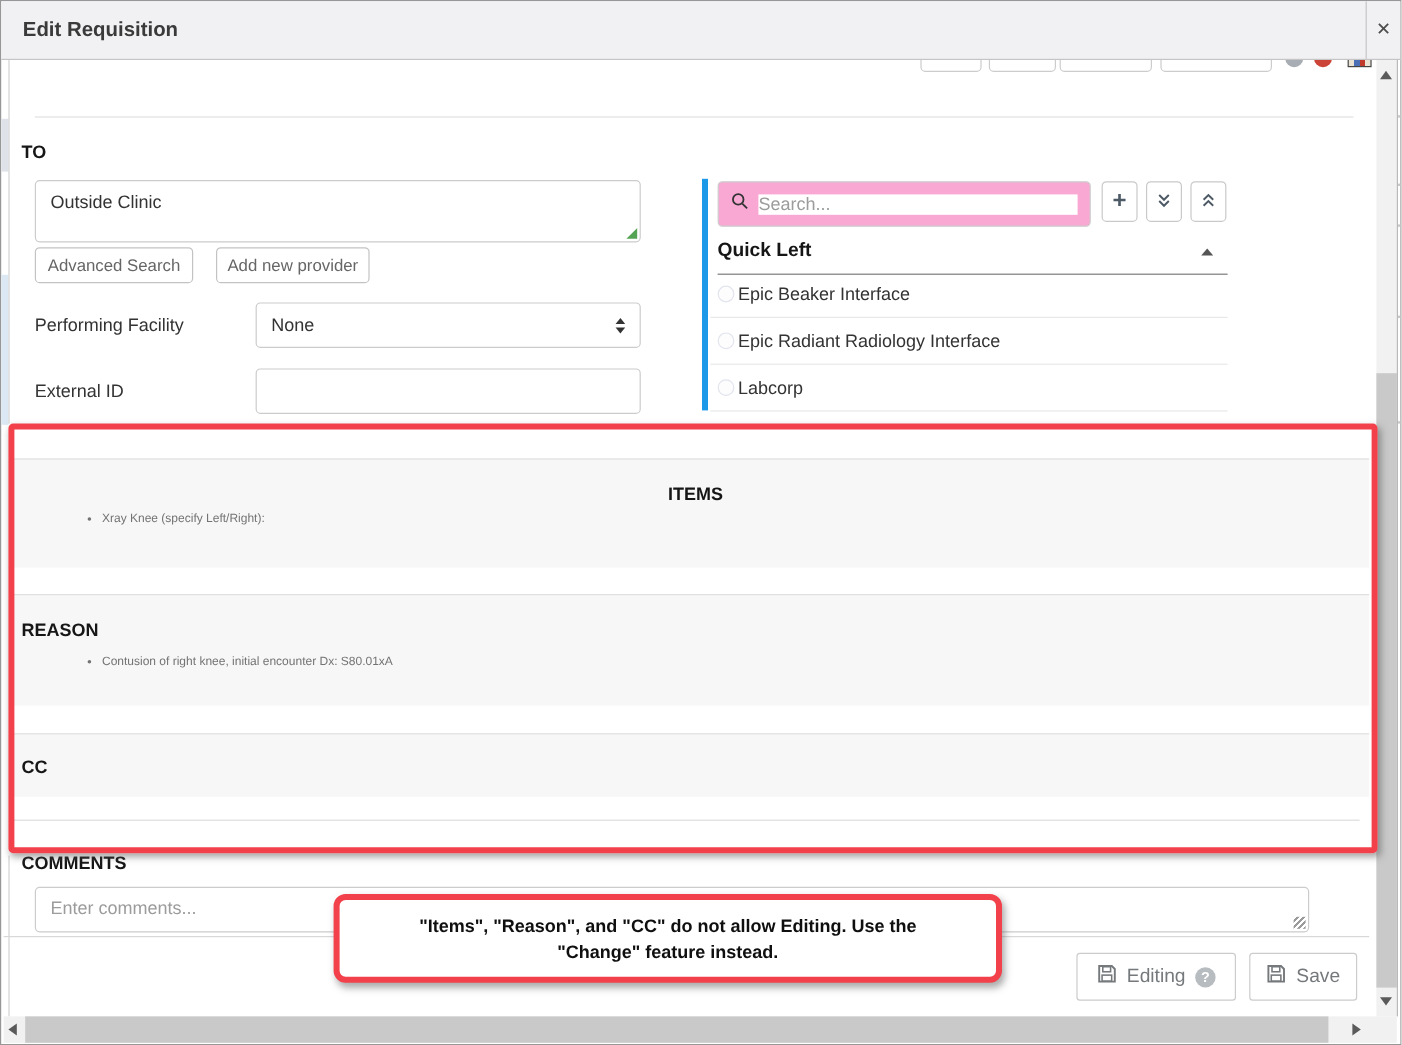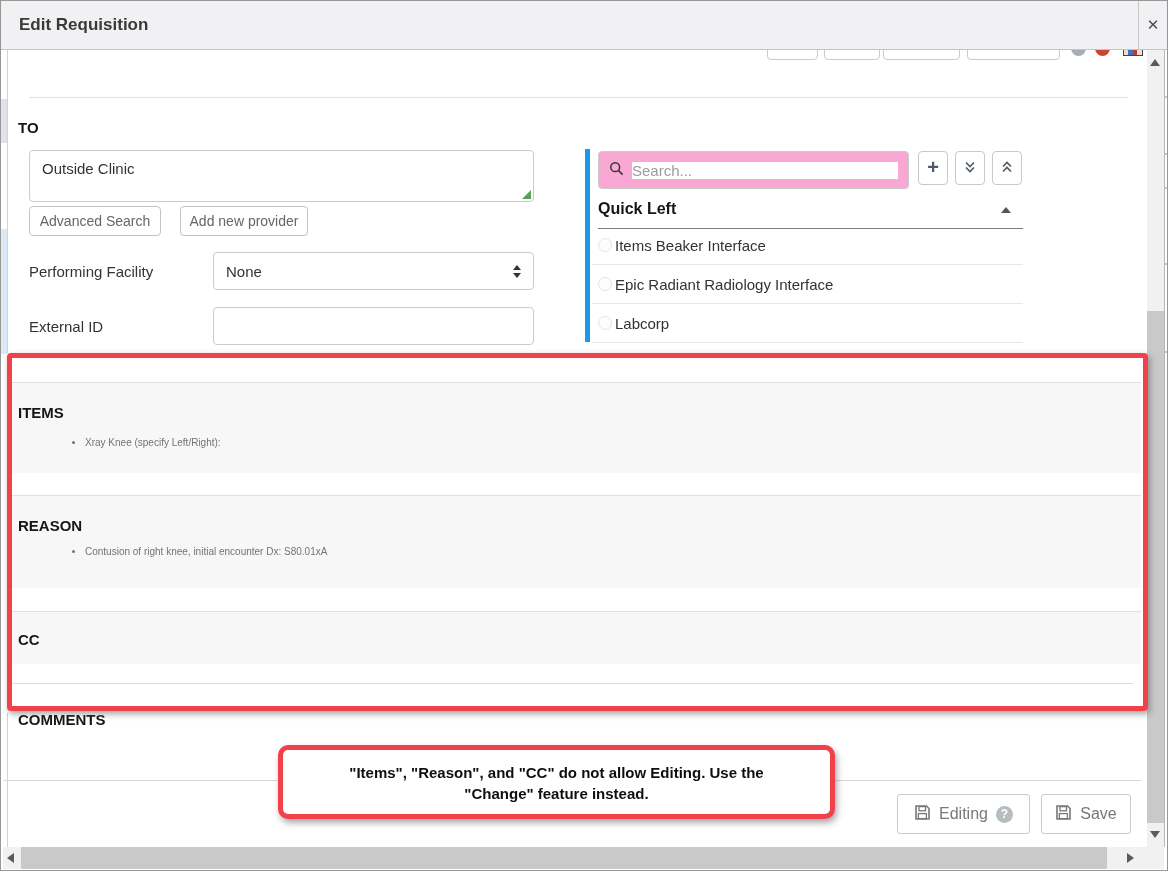--- a/index.html
+++ b/index.html
@@ -172,52 +172,56 @@
           <path d="M3 6.5 l4-4 4 4 M3 11.5 l4-4 4 4" stroke="#4d5a66" stroke-width="1.6" fill="none"></path>
         </svg>
     </span>
   </button>
 
   <div class="heading" style="left:597px;top:199px;font-size:16px;">Quick Left</div>
   <div class="abs tri t-up6" style="left:1000px;top:206px;"></div>
   <div class="hrline" style="left:597px;top:227px;width:425px;background:#7a7a7a;"></div>
 
   <div class="radio" style="left:597px;top:237px;"></div>
-  <div class="qitem" style="top:236px;">Items Beaker Interface</div>
+  <div class="qitem" style="top:236px;">Epic Beaker Interface</div>
   <div class="quick-sep" style="top:263px;"></div>
 
   <div class="radio" style="left:597px;top:276px;"></div>
   <div class="qitem" style="top:275px;">Epic Radiant Radiology Interface</div>
   <div class="quick-sep" style="top:302px;"></div>
 
   <div class="radio" style="left:597px;top:315px;"></div>
   <div class="qitem" style="top:314px;">Labcorp</div>
   <div class="quick-sep" style="top:341px;"></div>
 
   <div class="band" style="top:381px;height:91px;">
-    <div class="heading" style="position:static;margin:21px 0 16px 9px;">ITEMS</div>
+    <div class="heading" style="position:static;margin:21px 0 6px 9px;text-align:center;">ITEMS</div>
     <ul class="bullet-list">
       <li>Xray Knee (specify Left/Right):</li>
     </ul>
   </div>
 
   <div class="band" style="top:494px;height:93px;">
     <div class="heading" style="position:static;margin:21px 0 12px 9px;">REASON</div>
     <ul class="bullet-list">
       <li>Contusion of right knee, initial encounter Dx: S80.01xA</li>
     </ul>
   </div>
 
   <div class="band" style="top:610px;height:53px;">
     <div class="heading" style="position:static;margin:19px 0 0 9px;">CC</div>
   </div>
 
   <div class="hrline" style="left:8px;top:682px;width:1124px;background:#dcdcdc;"></div>
 
   <div class="heading" style="left:17px;top:710px;">COMMENTS</div>
+  <div class="abs" style="left:28px;top:738px;width:1062px;height:38px;">
+    <textarea class="txt" placeholder="Enter comments..." style=""></textarea>
+    <div class="resize-gray" style="right:3px;bottom:3px;"></div>
+  </div>
   <div class="hrline" style="left:2px;top:779px;width:1138px;background:#d8d8d8;"></div>
 
   <div class="red-rect"></div>
   <div class="callout">
     <div>"Items", "Reason", and "CC" do not allow Editing. Use the</div>
     <div>"Change" feature instead.</div>
   </div>
 
   <button class="foot-btn" style="left:896px;width:133px;">
     <span>

